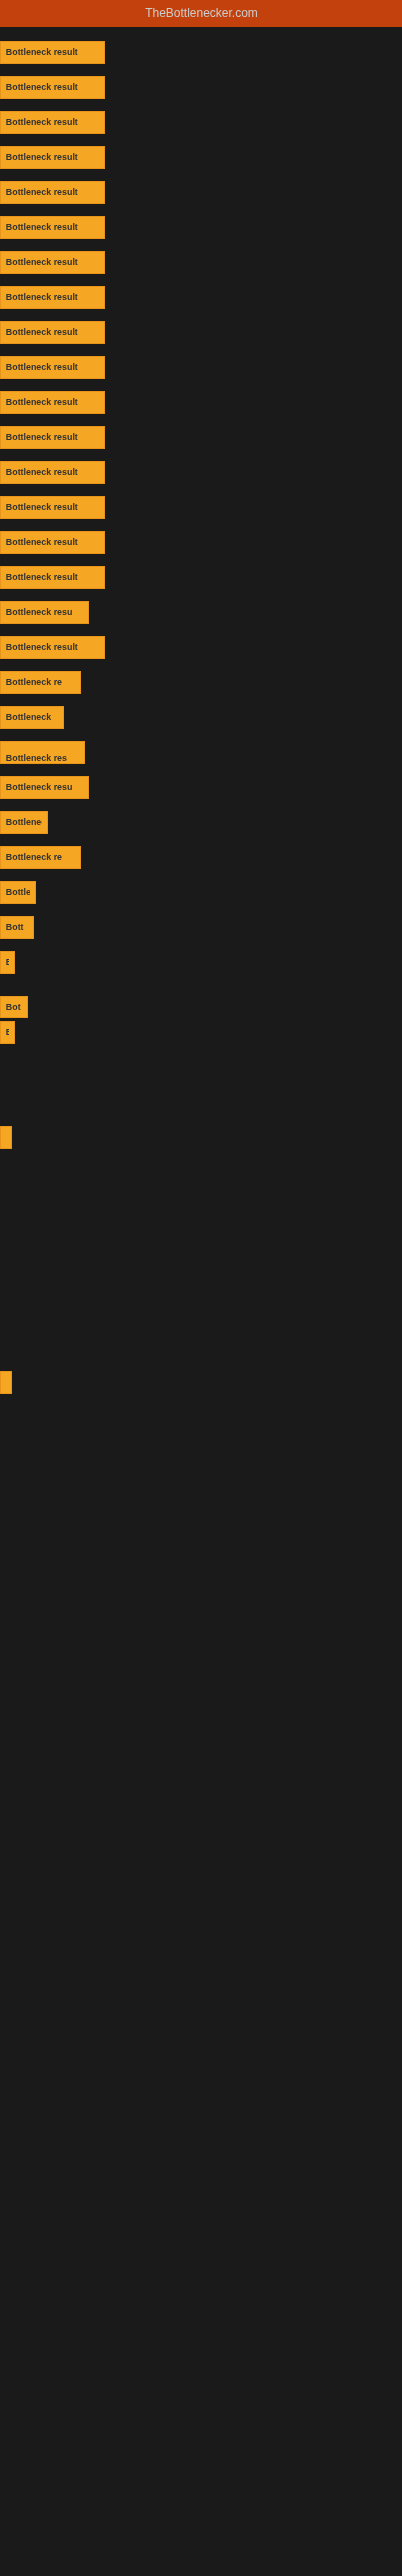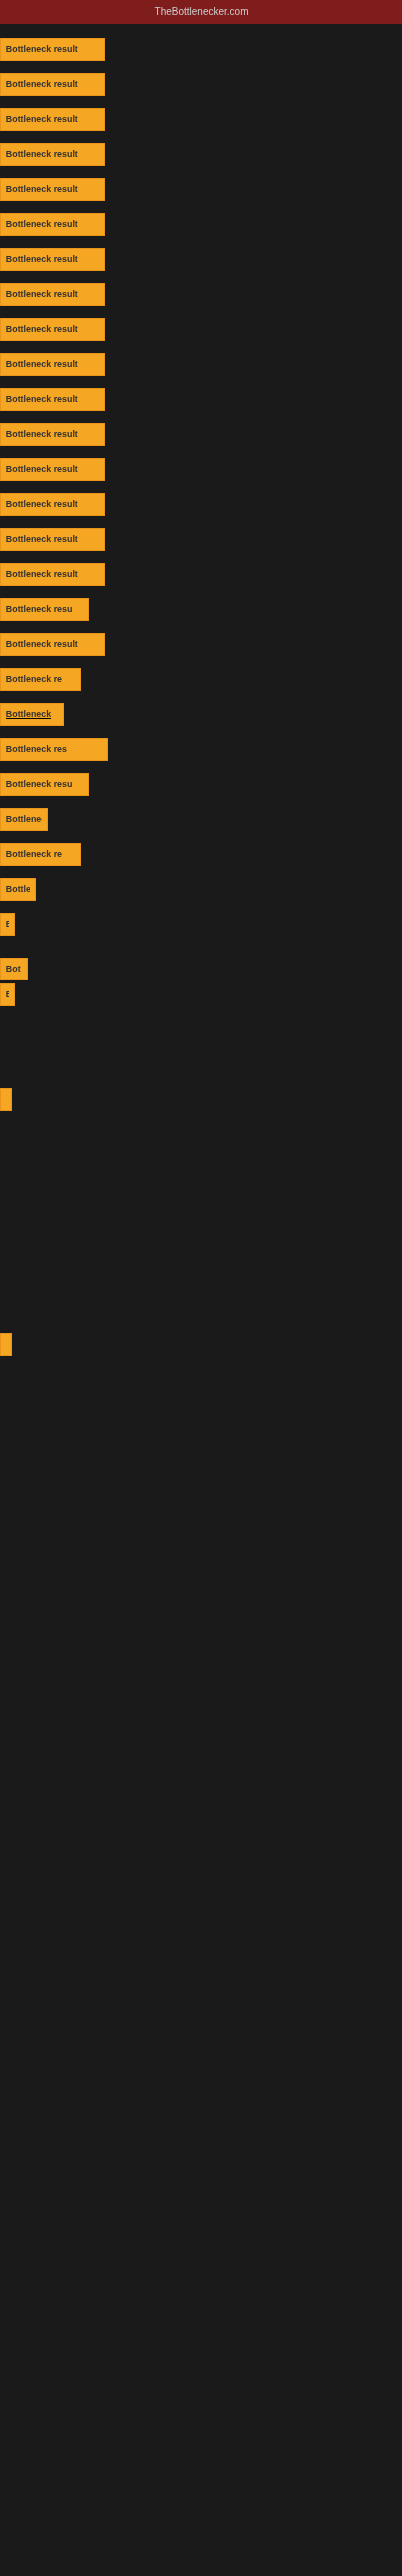--- a/index.html
+++ b/index.html
@@ -10,23 +10,23 @@
     body {
       width: 403px;
       min-height: 2576px;
       background-color: #1a1a1a;
       font-family: Arial, sans-serif;
       position: relative;
     }
     .site-title {
       text-align: center;
       color: #cccccc;
-      font-size: 10px;
+      font-size: 12px;
       padding: 6.4px 0;
-      background-color: #7f1d1d;
+      background-color: #c2410c;
     }
     .bars-container {
       padding: 8px 0;
       display: flex;
       flex-direction: column;
       gap: 0px;
     }
     .bar-row {
       display: flex;
       align-items: center;
@@ -150,26 +150,26 @@
       <div class="bar" style="width: 105px;">
         <span class="bar-label">Bottleneck result</span>
       </div>
     </div>
     <div class="bar-row">
       <div class="bar" style="width: 81px;">
         <span class="bar-label">Bottleneck re</span>
       </div>
     </div>
     <div class="bar-row">
-      <div class="bar" style="width: 64px; text-decoration: underline;">
+      <div class="bar" style="width: 64px;">
         <span class="bar-label">Bottleneck</span>
       </div>
     </div>
     <div class="bar-row">
-      <div class="bar" style="width: 108px;">
+      <div class="bar" style="width: 85px; align-items: flex-end;">
         <span class="bar-label">Bottleneck res</span>
       </div>
     </div>
     <div class="bar-row">
       <div class="bar" style="width: 89px;">
         <span class="bar-label">Bottleneck resu</span>
       </div>
     </div>
     <div class="bar-row">
       <div class="bar" style="width: 48px; justify-content: center;">
@@ -180,20 +180,25 @@
       <div class="bar" style="width: 81px;">
         <span class="bar-label">Bottleneck re</span>
       </div>
     </div>
     <div class="bar-row">
       <div class="bar" style="width: 36px;">
         <span class="bar-label">Bottle</span>
       </div>
     </div>
     <div class="bar-row">
+      <div class="bar" style="width: 34px;">
+        <span class="bar-label">Bott</span>
+      </div>
+    </div>
+    <div class="bar-row">
       <div class="bar" style="width: 14.5px;">
         <span class="bar-label">B</span>
       </div>
     </div>
     <div class="bar-row">
       <div class="bar" style="width: 28px; margin-top: 19px;">
         <span class="bar-label">Bot</span>
       </div>
     </div>
     <div class="bar-row">

